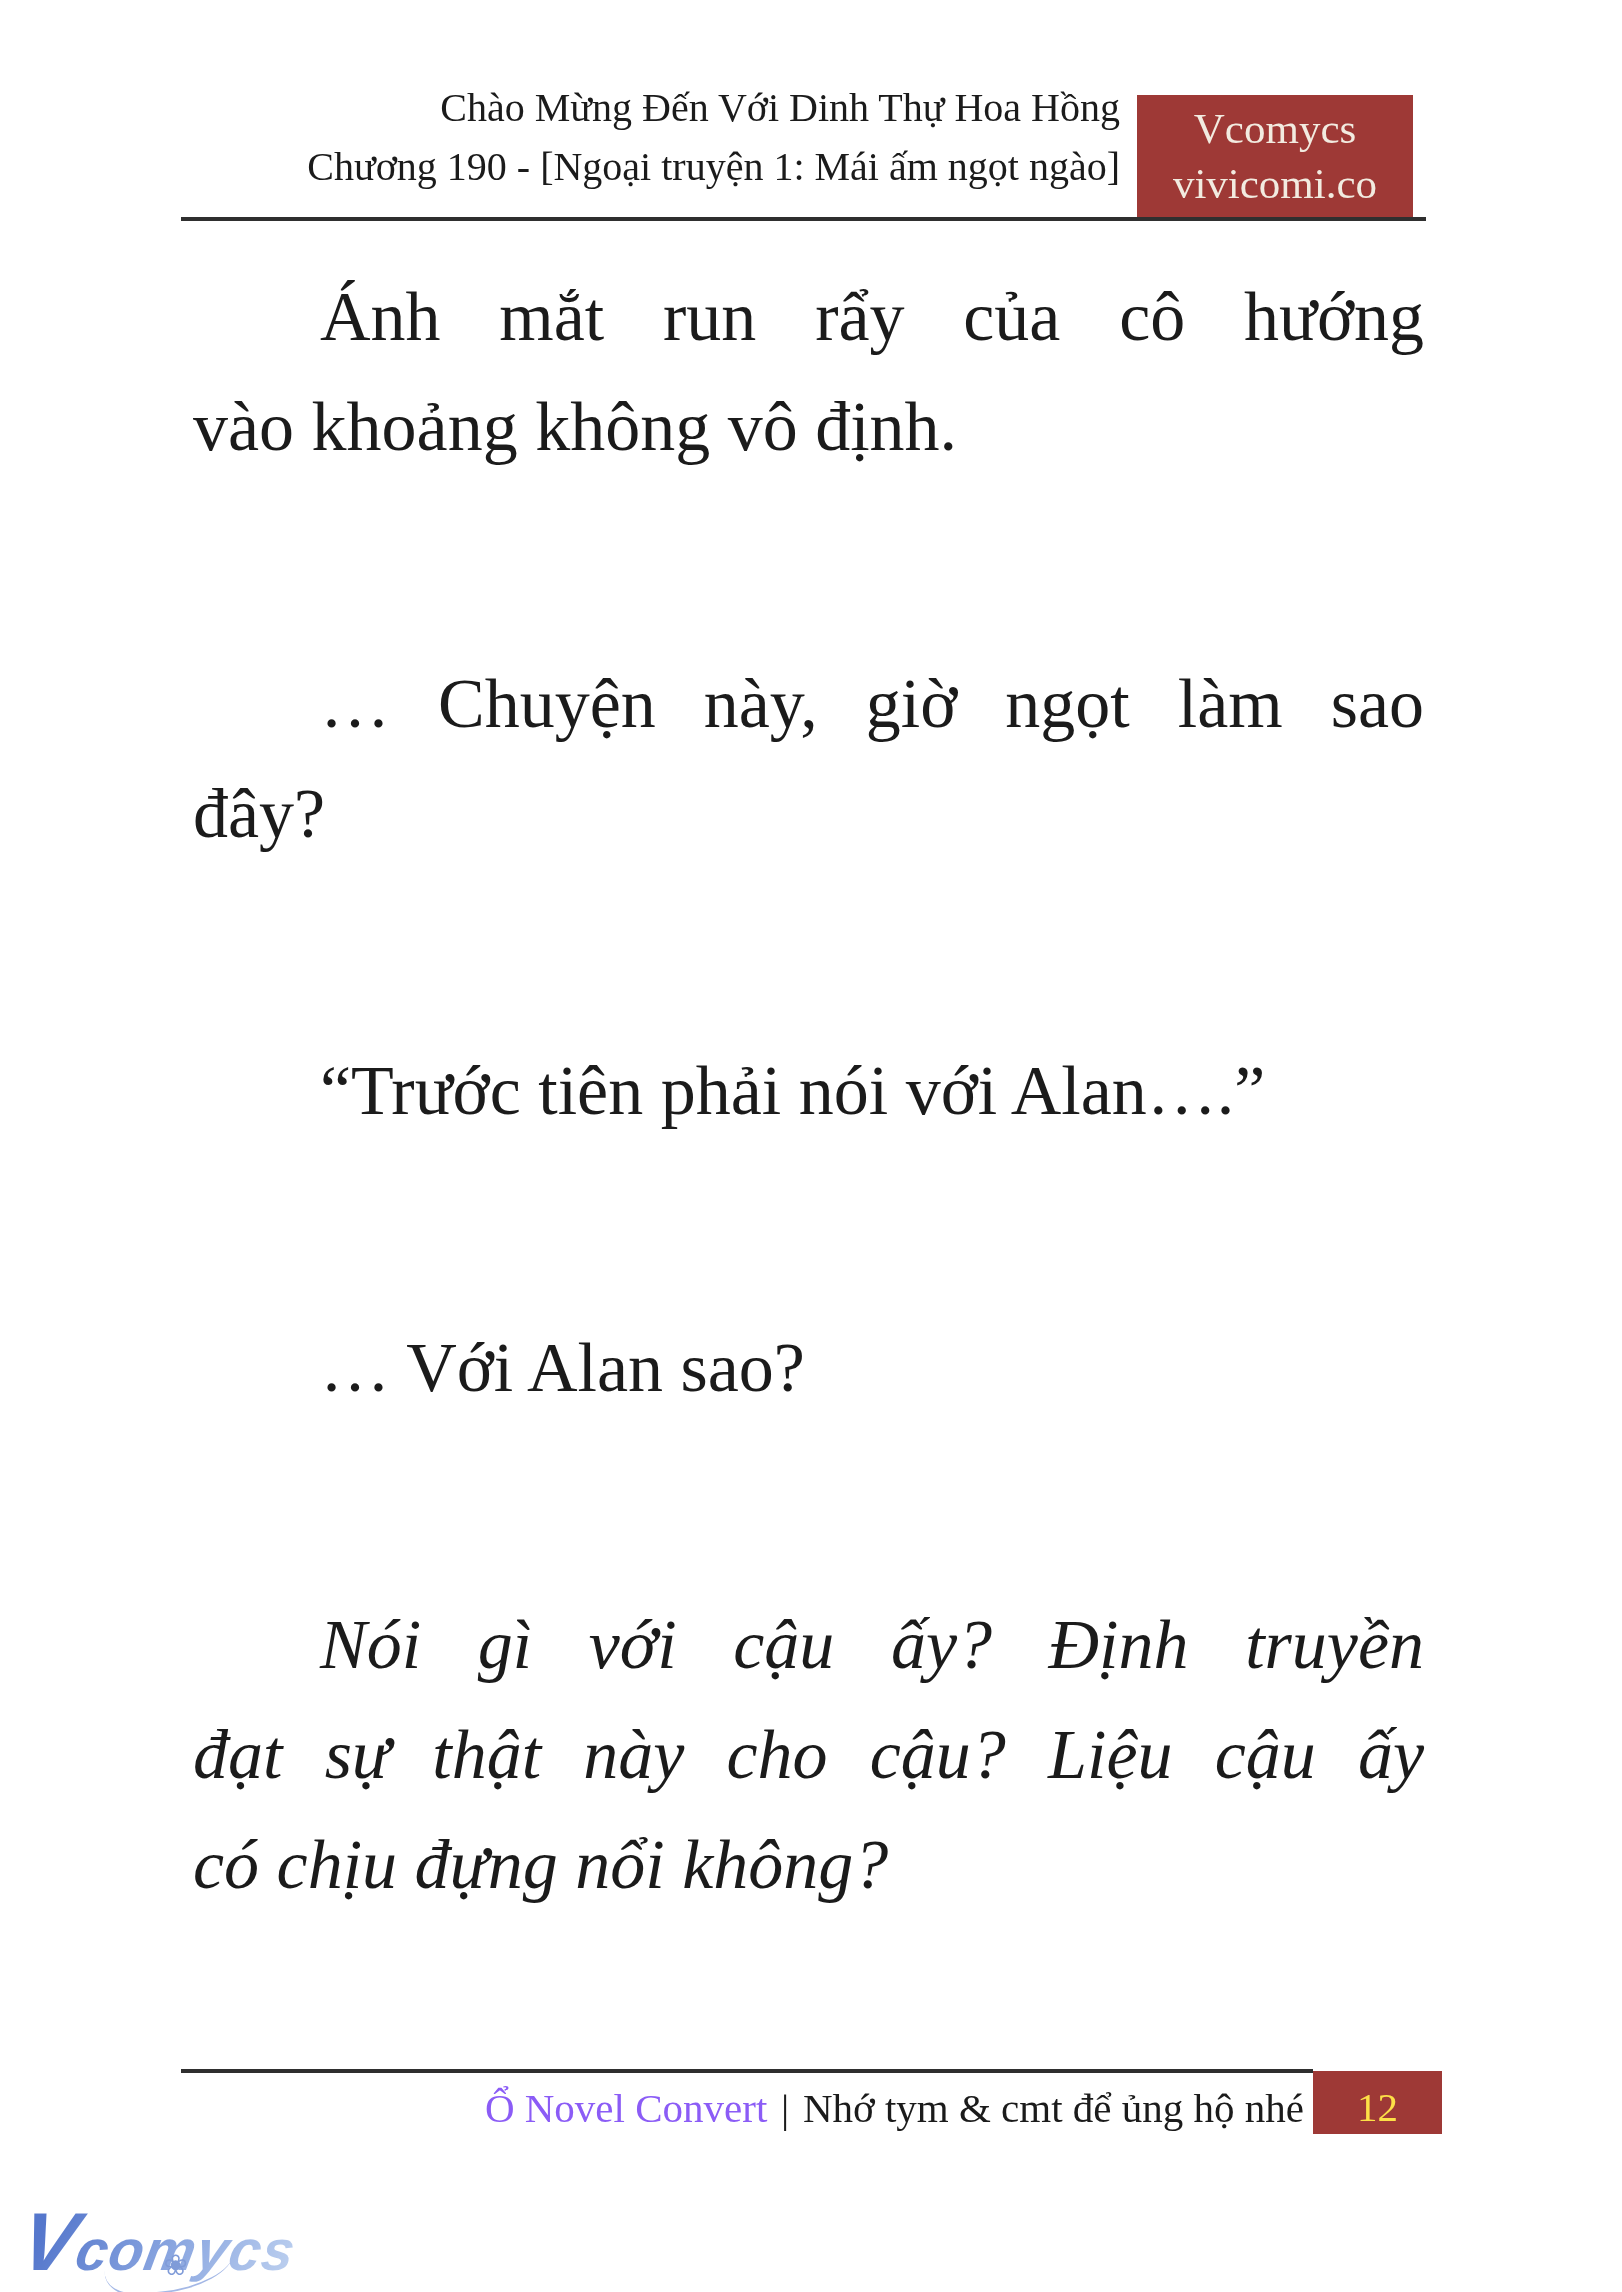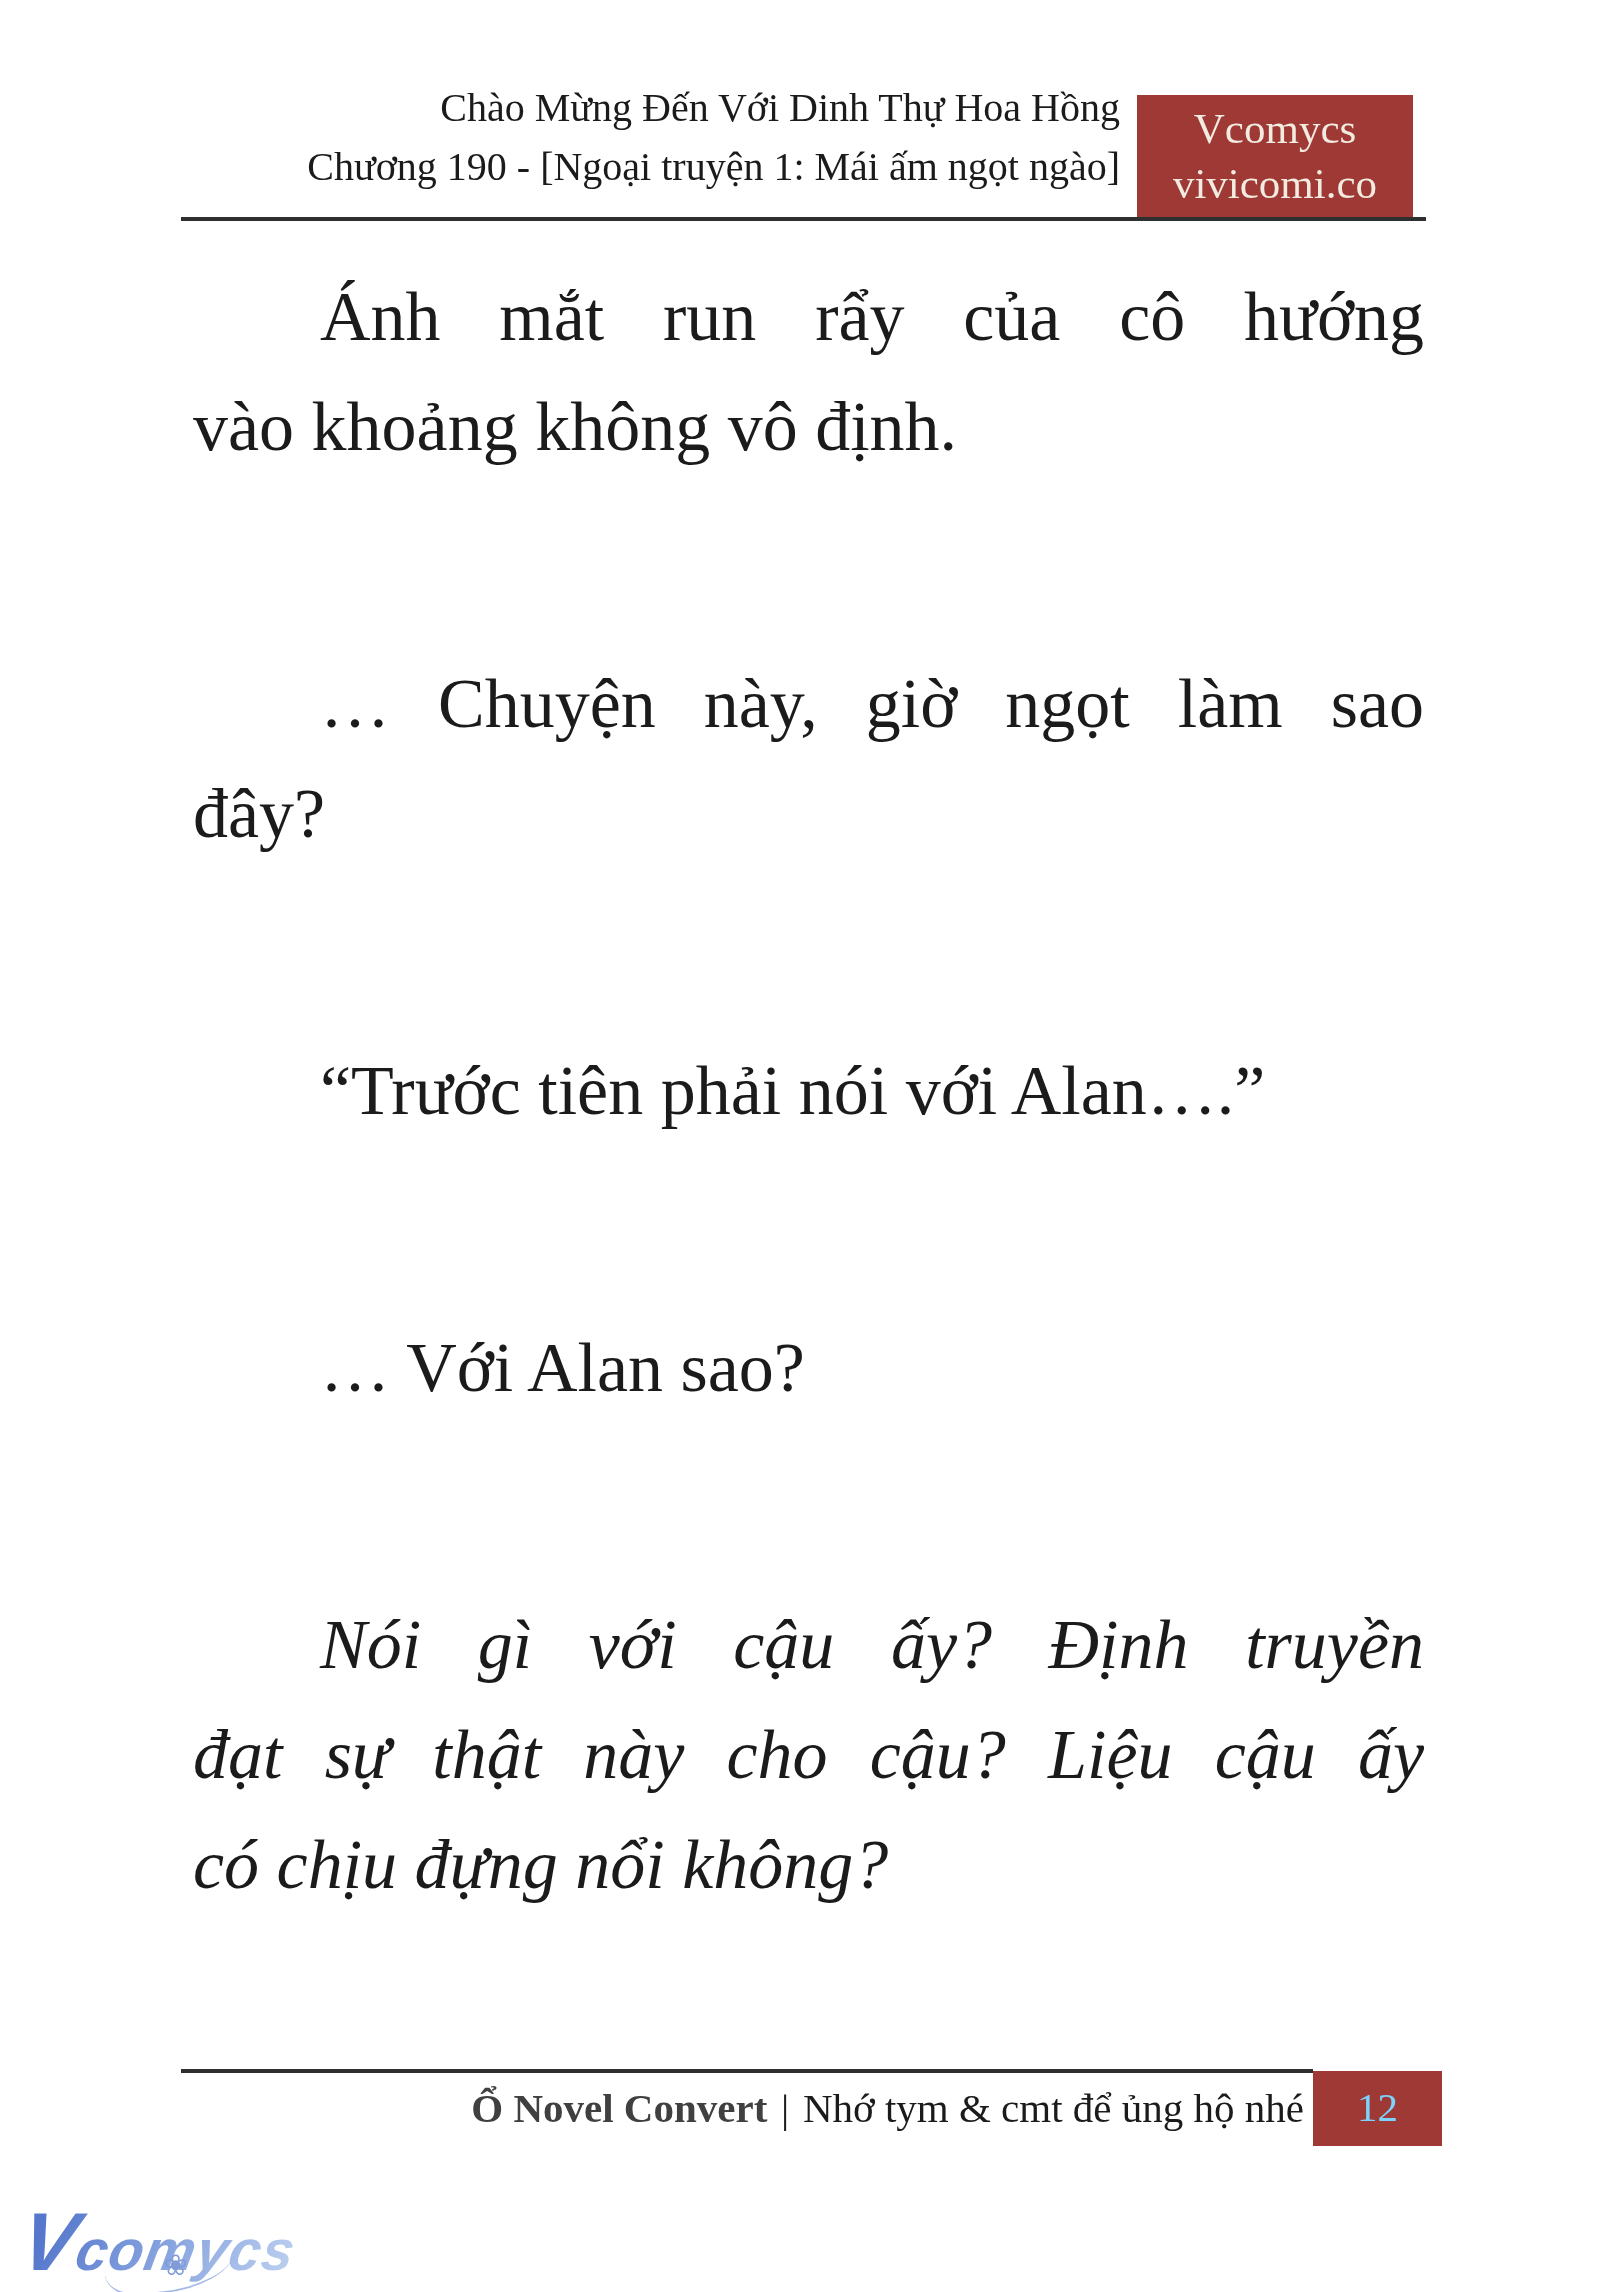--- a/index.html
+++ b/index.html
@@ -42,25 +42,25 @@
 
   
   .footer-rule{
     position:absolute;left:181px;top:2069px;width:1132px;height:3.9px;
     background:#2f2f2f;
   }
   .footer-line{
     position:absolute;top:2080px;right:318px;
     font-size:41px;line-height:57px;color:#1b1b1b;white-space:nowrap;
   }
-  .footer-brand{color:#404040;font-weight:bold;margin-left:41px;}
+  .footer-brand{color:#8b5cf6;font-weight:normal;margin-left:41px;}
   .footer-sep{padding:0 13.7px;font-weight:normal;}
   .footer-page-box{
-    position:absolute;left:1313px;top:2071px;width:129px;height:75px;
-    background:#9e3936;color:#7dd3fc;
+    position:absolute;left:1313px;top:2071px;width:129px;height:63px;
+    background:#9e3936;color:#fde047;
     text-align:center;font-size:41px;line-height:73px;
   }
 
   
   .watermark{
     position:absolute;left:21.6px;top:2201px;width:255px;height:88px;
     transform:skewX(-10deg);
   }
   .wm-text{
     display:inline-block;

